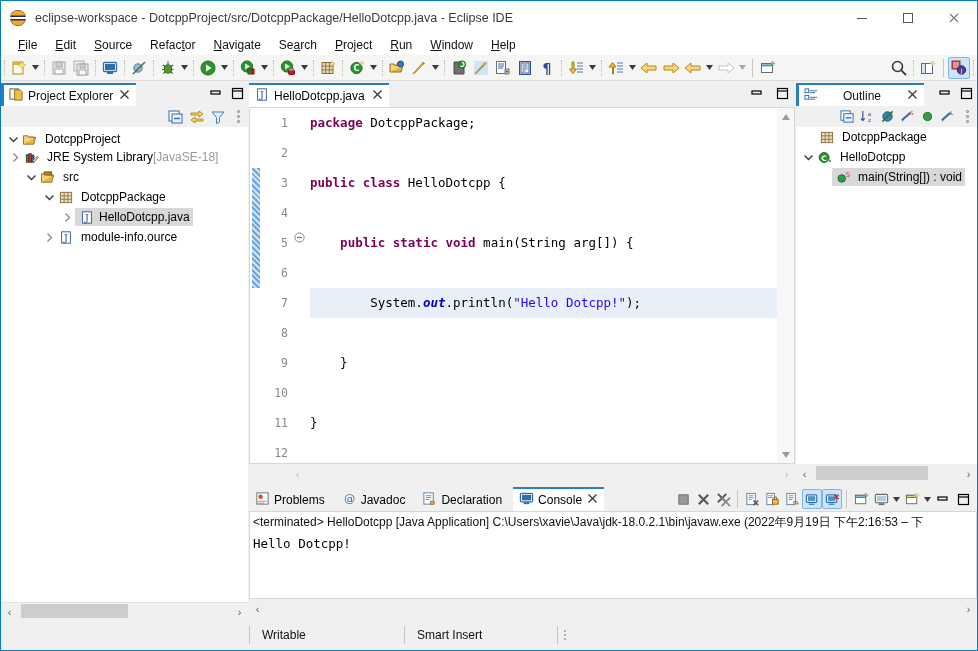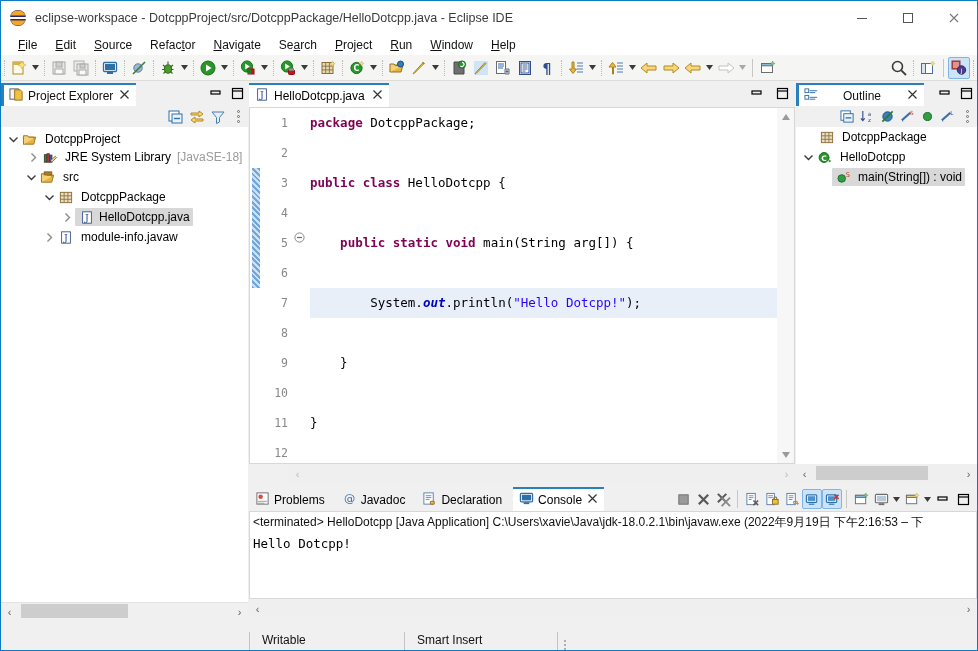--- a/index.html
+++ b/index.html
@@ -107,21 +107,21 @@
   }
   .vtb { width:19px;height:19px;display:flex;align-items:center;justify-content:center;flex:0 0 auto;}
   .tree-area { background:#fff; overflow:hidden; position:relative; }
 
   
   .trow { display:flex; align-items:center; height:20px; padding-left:4px; white-space:nowrap; font-size:12px;}
   .twist { width:16px; height:16px; display:flex;align-items:center;justify-content:center; flex:0 0 auto;}
   .tico  { width:18px; height:16px; display:flex;align-items:center;justify-content:center; flex:0 0 auto; margin-right:3px;}
   .tlabel-wrap { display:inline-flex; align-items:center; padding:1px 3px; border-radius:1px;}
   .tlabel-wrap.selrow { background:#d8d8d8; }
-  .dim { color:#9a9a9a; margin-left:6px; }
+  .dim { color:#9a9a9a; margin-left:0; }
 
   
   .hscroll {
     height: 17px; background:#f0f0f0; display:flex; align-items:center;
     border-top:1px solid #e3e3e0;
   }
   .hscroll .arrow { width:17px;height:17px;display:flex;align-items:center;justify-content:center;color:#606060;font-size:11px;}
   .hscroll .track { flex:1 1 auto; height:17px; position:relative; }
   .hscroll .thumb { position:absolute; top:1px; height:14px; background:#cdcdcd; }
   .vscroll {
@@ -170,21 +170,21 @@
     background:#fff; height:18px; line-height:16px;
   }
   .console-out {
     background:#fff; font-family:"DejaVu Sans Mono", monospace; font-size:12.5px;
     padding:2px 0 0 3px; color:#000;
   }
 
   
   #statusbar {
     position:absolute; left:0; top:618px; width:976px; height:31px;
-    background:#f0f0f0; display:flex; align-items:flex-end; font-size:12px; color:#111;
+    background:#f0f0f0; display:flex; align-items:center; font-size:12px; color:#111;
   }
   .sb-cell { display:flex; align-items:center; height:20px; padding:0 12px; white-space:nowrap;}
   .sb-div { width:0; height:18px; border-left:1px solid #c4c4c0; }
   .sb-dots { display:flex;flex-direction:column;gap:2px;align-items:center;justify-content:center;width:14px;}
   .sb-dots i { width:2px;height:2px;background:#9a9a9a;display:block;border-radius:50%;}
 
   .dots3 { display:flex;flex-direction:column;gap:2px;align-items:center;justify-content:center;}
   .dots3 i { width:3px;height:3px;border:1px solid #6d6d6d;border-radius:50%;display:block;box-sizing:border-box;}
 </style>
 </head>
@@ -603,21 +603,21 @@
               <svg width="16" height="15" viewBox="0 0 16 16">
                   <path d="M1 13 L3 5.5 H14 L12 13Z" fill="#e8b33e" stroke="#96701f"></path>
                   <path d="M1 13 V4 h4.5 l1.2 1.5H12V7" fill="#f4d27a" stroke="#96701f"></path>
                 </svg>
             </span>
             <span class="tlabel-wrap">
               <span>DotcppProject</span>
             </span>
           </div>
 
-          <div class="trow" style="padding-left:24px;">
+          <div class="trow" style="padding-left:6px;">
             <span class="twist">
               <svg width="9" height="9" viewBox="0 0 9 9">
                   <path d="M2.5 0.5 L6.5 4.5 L2.5 8.5" fill="none" stroke="#8a8a8a" stroke-width="1.4"></path>
                 </svg>
             </span>
             <span class="tico">
               <svg width="16" height="15" viewBox="0 0 16 16">
                   <rect x="2" y="5" width="2.4" height="8" fill="#3f7f3f" stroke="#255025"></rect>
                   <rect x="4.8" y="4" width="2.4" height="9" fill="#c23b3b" stroke="#7e2020"></rect>
                   <rect x="7.6" y="5.5" width="2.4" height="7.5" fill="#3a5f9e" stroke="#1e3a66"></rect>
@@ -689,21 +689,21 @@
                   <path d="M2.5 0.5 L6.5 4.5 L2.5 8.5" fill="none" stroke="#8a8a8a" stroke-width="1.4"></path>
                 </svg>
             </span>
             <span class="tico">
               <svg width="14" height="15" viewBox="0 0 16 16">
                   <rect x="3" y="1.5" width="10" height="13" fill="#fff" stroke="#2f4f8f"></rect>
                   <text x="8" y="12" font-family="DejaVu Serif, serif" font-size="11" fill="#2f4f8f" text-anchor="middle">J</text>
                 </svg>
             </span>
             <span class="tlabel-wrap">
-              <span>module-info.javaw</span>
+              <span>module-info.ource</span>
             </span>
           </div>
 
         </div>
       </div>
 
       <div class="hscroll" style="position:absolute;left:0;top:521px;width:247px;">
         <span class="arrow">‹</span>
         <span class="track">
           <span class="thumb" style="left:3px;width:107px;"></span>

